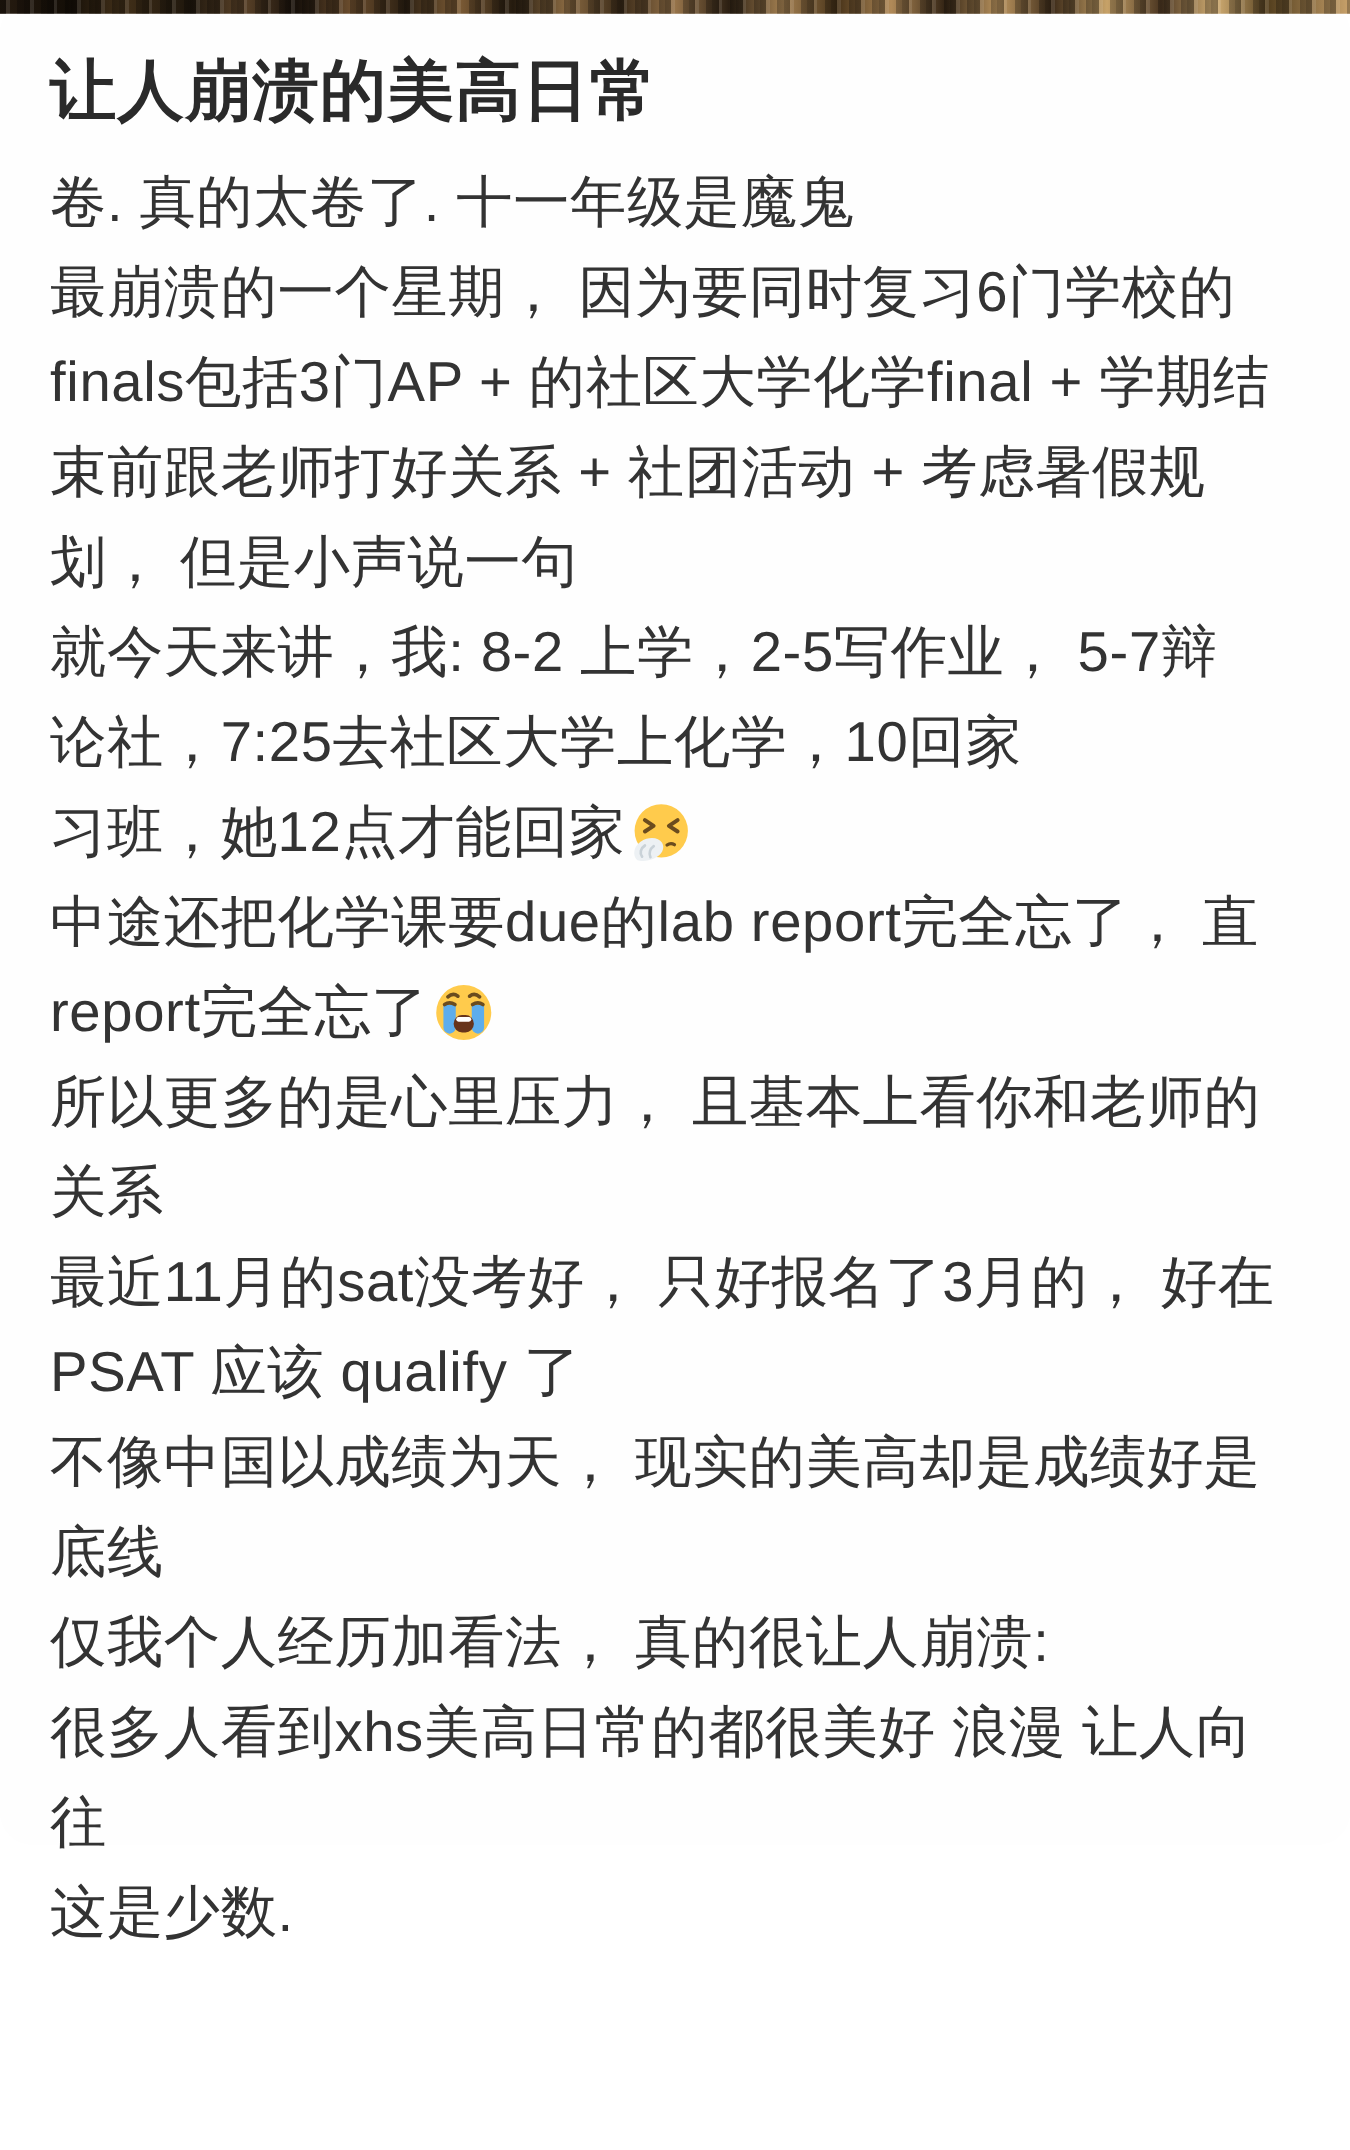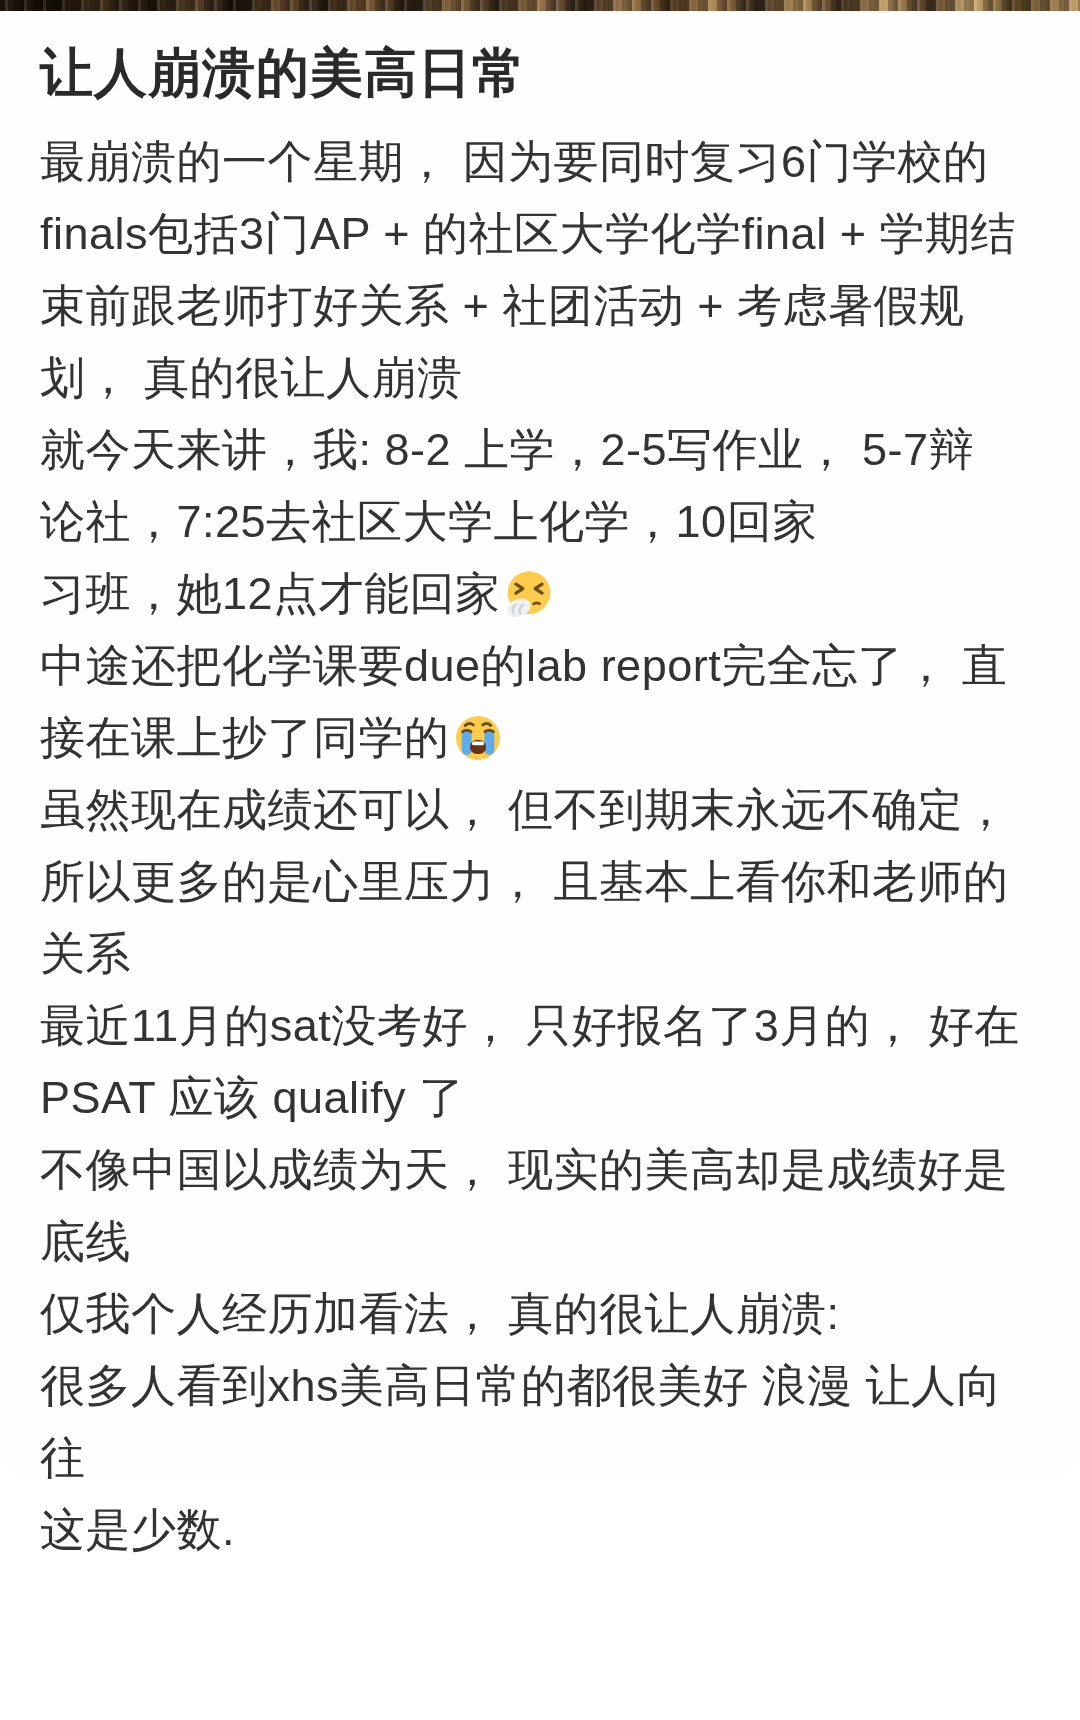--- a/index.html
+++ b/index.html
@@ -65,47 +65,47 @@
   }
 </style>
 </head>
 <body>
 
 <div class="page">
   <div class="photo-strip"></div>
   <div class="content">
     <h1 class="post-title">让人崩溃的美高日常</h1>
     <div class="lines">
+        <div class="line"><span>卷. 真的太卷了. 十一年级是魔鬼</span></div>
         <div class="line"><span>最崩溃的一个星期， 因为要同时复习6门学校的</span></div>
         <div class="line"><span>finals包括3门AP + 的社区大学化学final + 学期结</span></div>
         <div class="line"><span>束前跟老师打好关系 + 社团活动 + 考虑暑假规</span></div>
-        <div class="line"><span>划， 真的很让人崩溃</span></div>
+        <div class="line"><span>划， 但是小声说一句</span></div>
         <div class="line"><span>就今天来讲，我: 8-2 上学，2-5写作业， 5-7辩</span></div>
         <div class="line"><span>论社，7:25去社区大学上化学，10回家</span></div>
         <div class="line"><span>习班，她12点才能回家</span><svg width="48" height="48" viewBox="0 0 36 36">
     <circle cx="18" cy="17" r="16" fill="#FFCB4C"></circle>
     <path d="M8.2 10.6 L13.4 14 L8.2 17.4" stroke="#6B4C1E" stroke-width="2.4" fill="none" stroke-linecap="round" stroke-linejoin="round"></path>
     <path d="M27.8 10.6 L22.6 14 L27.8 17.4" stroke="#6B4C1E" stroke-width="2.4" fill="none" stroke-linecap="round" stroke-linejoin="round"></path>
     <path d="M21.5 25.5 q2.2 -1.6 4.4 -0.2" stroke="#6B4C1E" stroke-width="2" fill="none" stroke-linecap="round"></path>
     <path d="M3.5 34.5 C0.5 31.5 1.5 26 6 23.2 C10.5 20.4 16.5 20.8 18.5 24.2 C20.5 27.6 18.2 31.5 14 33.5 C10 35.4 5.8 35.6 3.5 34.5 Z" fill="#EDF1F4"></path>
     <path d="M6.5 32.5 C5 30.5 5.5 27.5 8.2 25.8 M11.5 32.8 C10.5 30.5 11.2 27.8 13.5 26.2" stroke="#C9D2D8" stroke-width="1.6" fill="none" stroke-linecap="round"></path>
   </svg></div>
         <div class="line"><span>中途还把化学课要due的lab report完全忘了， 直</span></div>
-        <div class="line"><span>接在课上抄了同学的</span><svg width="48" height="48" viewBox="0 0 36 36">
+        <div class="line"><span>report完全忘了</span><svg width="48" height="48" viewBox="0 0 36 36">
     <circle cx="18" cy="18" r="16.5" fill="#FFCB4C"></circle>
     <path d="M5.8 13.5 h7.4 v13.5 a3.7 3.7 0 0 1 -7.4 0 Z" fill="#5DADEC"></path>
     <path d="M22.8 13.5 h7.4 v13.5 a3.7 3.7 0 0 1 -7.4 0 Z" fill="#5DADEC"></path>
     <path d="M8.5 8.6 Q11.5 6 14.5 8.2" stroke="#6B4C1E" stroke-width="2.2" fill="none" stroke-linecap="round"></path>
     <path d="M27.5 8.6 Q24.5 6 21.5 8.2" stroke="#6B4C1E" stroke-width="2.2" fill="none" stroke-linecap="round"></path>
     <path d="M6.5 13.2 Q9.5 11.2 12.7 13.2" stroke="#6B4C1E" stroke-width="2.2" fill="none" stroke-linecap="round"></path>
     <path d="M23.3 13.2 Q26.5 11.2 29.5 13.2" stroke="#6B4C1E" stroke-width="2.2" fill="none" stroke-linecap="round"></path>
     <rect x="12" y="19.5" width="12" height="10.5" rx="5" fill="#67341B"></rect>
     <rect x="13.5" y="20.7" width="9" height="2.8" rx="1.4" fill="#FFFFFF"></rect>
   </svg></div>
-        <div class="line"><span>虽然现在成绩还可以， 但不到期末永远不确定，</span></div>
         <div class="line"><span>所以更多的是心里压力， 且基本上看你和老师的</span></div>
         <div class="line"><span>关系</span></div>
         <div class="line"><span>最近11月的sat没考好， 只好报名了3月的， 好在</span></div>
         <div class="line"><span>PSAT 应该 qualify 了</span></div>
         <div class="line"><span>不像中国以成绩为天， 现实的美高却是成绩好是</span></div>
         <div class="line"><span>底线</span></div>
         <div class="line"><span>仅我个人经历加看法， 真的很让人崩溃:</span></div>
         <div class="line"><span>很多人看到xhs美高日常的都很美好 浪漫 让人向</span></div>
         <div class="line"><span>往</span></div>
         <div class="line"><span>这是少数.</span></div>

